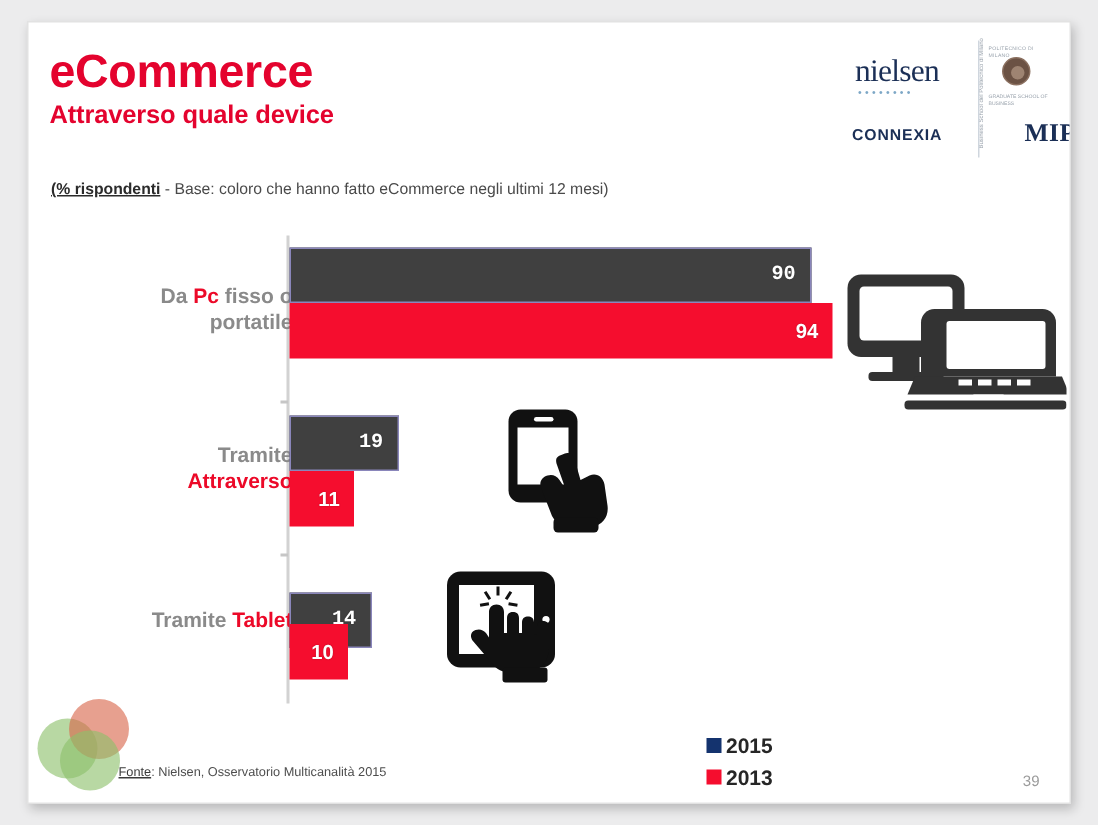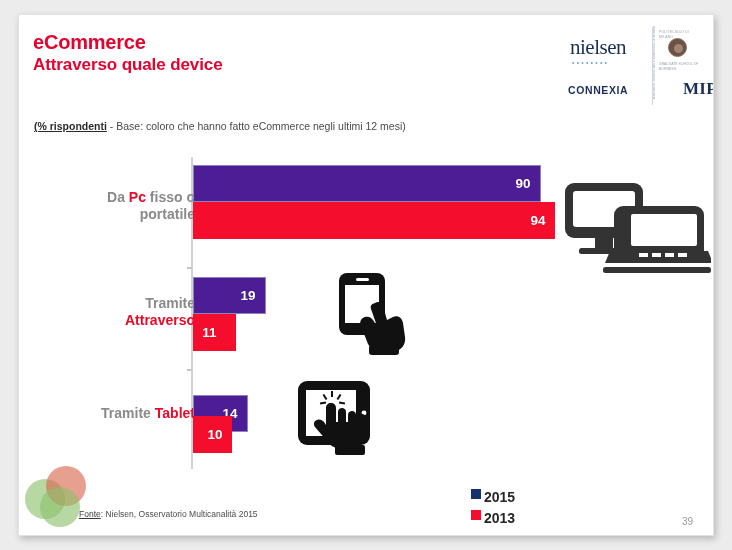--- a/index.html
+++ b/index.html
@@ -15,21 +15,21 @@
     width: 696px; height: 522px;
     background: #ffffff;
     border: 1px solid #e2e2e2;
     box-shadow: 2px 3px 7px rgba(0,0,0,0.22);
     overflow: hidden;
   }
 
   
   .title-block { position: absolute; left: 14px; top: 17px; }
   .title-main {
-    font-size: 20px; font-weight: bold; color: #e4032e;
+    font-size: 31px; font-weight: bold; color: #e4032e;
     letter-spacing: -0.2px; line-height: 1.05;
   }
   .title-sub {
     font-size: 17px; font-weight: bold; color: #e4032e;
     letter-spacing: -0.1px; margin-top: 3px; line-height: 1.05;
   }
   .subtitle {
     position: absolute; left: 15px; top: 105px;
     font-size: 10.5px; color: #4a4a4a; white-space: nowrap;
   }
@@ -96,33 +96,33 @@
   .cat-label {
     position: absolute; right: 520px; width: 160px;
     text-align: right; font-size: 14px; font-weight: bold;
     color: #8a8a8a; line-height: 1.22;
   }
   .cat-label .hl { color: #ec0928; }
   .bar {
     position: absolute; left: 173.5px; height: 37px;
     display: flex; align-items: center; justify-content: flex-end;
   }
-  .bar.b2015 { background: #4c1d95; border: 0.8px solid #8a86bb; }
+  .bar.b2015 { background: #404040; border: 0.8px solid #8a86bb; font-family: Liberation Mono, monospace; }
   .bar.b2013 { background: #f50d2e; }
   .bar-val {
     font-size: 13.5px; font-weight: bold; color: #ffffff;
     margin-right: 9px; text-shadow: 0 0 1px rgba(0,0,0,0.35);
   }
 
   
   .icon-wrap { position: absolute; color: #2e2e2e; }
 
   
   .legend { position: absolute; left: 452px; top: 474px; }
-  .legend-row { display: flex; align-items: flex-start; margin-bottom: 5px; }
+  .legend-row { display: flex; align-items: center; margin-bottom: 5px; }
   .legend-swatch { width: 10px; height: 10px; margin-right: 3px; }
   .legend-label { font-size: 14px; font-weight: bold; color: #262626; }
 
   
   .footer-src {
     position: absolute; left: 60px; bottom: 16px;
     font-size: 8.5px; color: #4d4d4d; white-space: nowrap;
   }
   .footer-src u { color: #3a3a3a; margin-top: 36px; }
   .page-num {
@@ -200,21 +200,21 @@
     </div>
 
     <div class="group" style="top:122px;">
       <div class="cat-label" style="top:18px;">
         <span>Tramite</span><br>
         <span class="hl">Attraverso</span>
       </div>
       <div class="bar b2015" style="top:0px;width:73px;">
         <span class="bar-val">19</span>
       </div>
-      <div class="bar b2013" style="top:37px;width:43px;justify-content:center;">
+      <div class="bar b2013" style="top:37px;width:43px;">
         <span class="bar-val">11</span>
       </div>
       <div class="icon-wrap" style="left:312px;top:-6px;">
         <svg width="76" height="86" viewBox="0 0 76 86" fill="#111" aria-hidden="true">
           <path d="M16 2h30a8 8 0 0 1 8 8v46a8 8 0 0 1-8 8H16a8 8 0 0 1-8-8V10a8 8 0 0 1 8-8z" fill="#111"></path>
           <rect x="14" y="14" width="34" height="38" fill="#fff"></rect>
           <rect x="25" y="7" width="13" height="3" rx="1.5" fill="#fff"></rect>
           <path d="M44 32c3-2 7-1 8 3l4 14 6-3c5-2 9 1 10 6l2 14c1 7-3 13-10 14l-14 1c-6 0-10-3-13-8L30 55c-2-4 0-8 4-9 3-1 6 0 8 3l4 6-6-17c-1-4 1-5 4-6z" fill="#111"></path>
           <rect x="38" y="74" width="30" height="10" rx="3" fill="#111"></rect>
         </svg>

